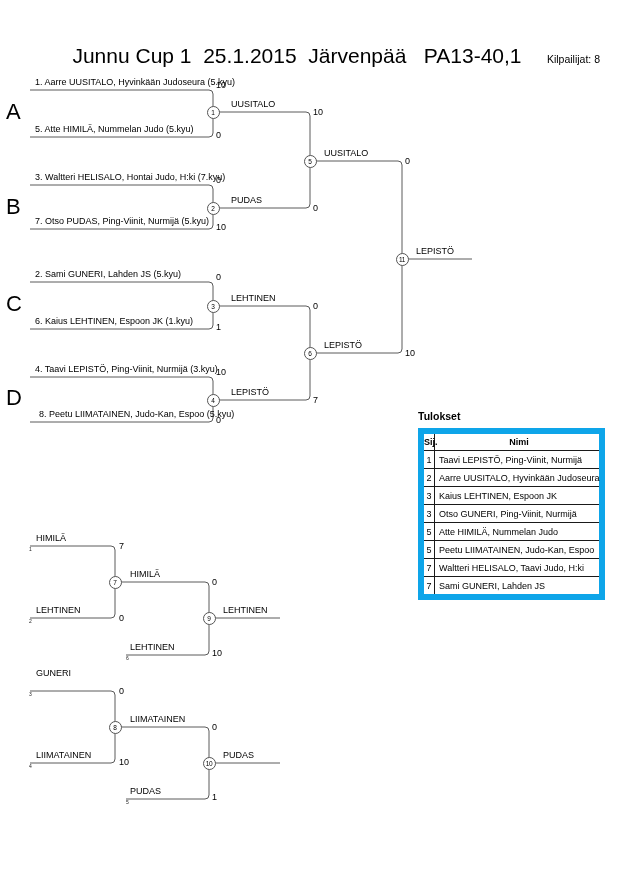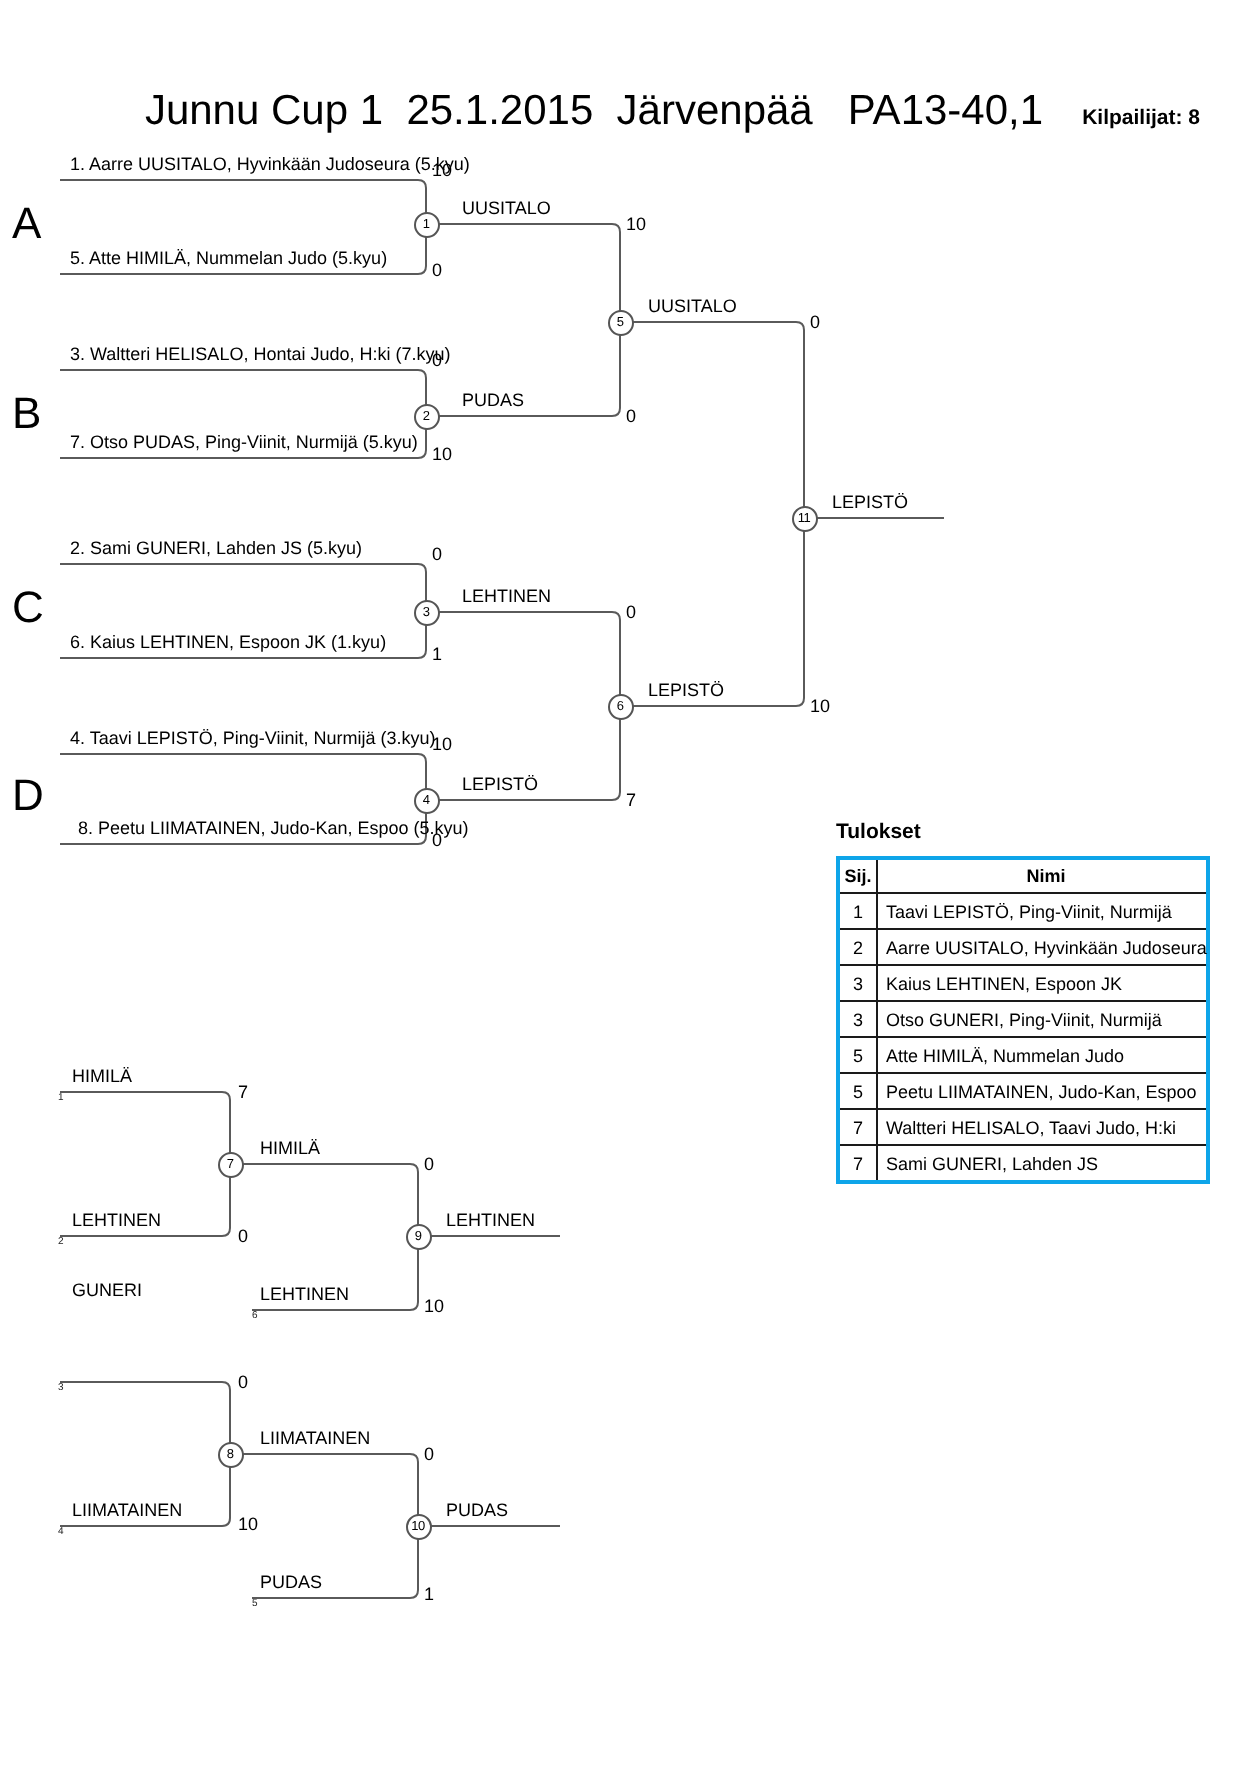--- a/index.html
+++ b/index.html
@@ -6,27 +6,27 @@
   #sheet{position:relative;width:630px;height:891px;background:#fff;overflow:hidden;
          font-family:"Liberation Sans",sans-serif;color:#000;}
   .t{position:absolute;font-size:9px;line-height:10px;white-space:nowrap;}
   .sc{position:absolute;font-size:9px;line-height:10px;white-space:nowrap;}
   .ref{position:absolute;font-size:5px;line-height:5px;color:#222;}
   .grp{position:absolute;font-size:22px;line-height:26px;}
   .node{position:absolute;width:11px;height:11px;border:1px solid #555;border-radius:50%;
         background:#fff;font-size:6.5px;line-height:11px;text-align:center;letter-spacing:-0.3px;}
   #title{position:absolute;left:0;top:22px;width:594px;text-align:center;
          font-size:21px;font-weight:normal;white-space:pre;margin-top:22px;}
-  #competitors{position:absolute;right:30px;top:53px;font-size:10.5px;font-weight:bold;}
+  #competitors{position:absolute;right:30px;top:53px;font-size:10.5px;font-weight:normal;}
   #results-title{position:absolute;left:418px;top:410px;width:187px;text-align:left;
                  font-size:10.5px;font-weight:bold;}
   #results-table{position:absolute;left:418px;top:428px;border-collapse:collapse;
                  table-layout:fixed;width:187px;}
   #results-table th,#results-table td{border:1px solid #1a1a1a;font-size:9px;padding:0;}
-  #results-table{border:2px solid #0ea5e9;}
+  #results-table{border:6px solid #0ea5e9;}
   #results-table th{height:16px;font-weight:bold;text-align:center;}
   #results-table td{height:17px;}
   #results-table td.rank{text-align:center;width:27px;}
   #results-table td.name,#results-table th.name{text-align:left;padding-left:4px;
                  white-space:nowrap;overflow:visible;width:160px;}
   svg.lines{position:absolute;left:0;top:0;}
   svg.lines path{fill:none;stroke:#5a5a5a;stroke-width:1;}
 </style>
 </head>
 <body>
@@ -99,21 +99,21 @@
   <div class="node" style="left:303.5px;top:346.5px">6</div>
   <div class="node" style="left:395.5px;top:252.5px">11</div>
   <div class="node" style="left:108.5px;top:575.5px">7</div>
   <div class="node" style="left:202.5px;top:611.5px">9</div>
   <div class="node" style="left:108.5px;top:720.5px">8</div>
   <div class="node" style="left:202.5px;top:756.5px">10</div>
 
   <div class="t" style="left:36px;top:533px">HIMILÄ</div>
   <div class="t" style="left:36px;top:605px">LEHTINEN</div>
   <div class="t" style="left:130px;top:642px">LEHTINEN</div>
-  <div class="t" style="left:36px;top:640px">GUNERI</div>
+  <div class="t" style="left:36px;top:668px">GUNERI</div>
   <div class="t" style="left:36px;top:750px">LIIMATAINEN</div>
   <div class="t" style="left:130px;top:786px">PUDAS</div>
 
   <div class="ref" style="left:29px;top:547px">1</div>
   <div class="ref" style="left:29px;top:619px">2</div>
   <div class="ref" style="left:126px;top:656px">6</div>
   <div class="ref" style="left:29px;top:692px">3</div>
   <div class="ref" style="left:29px;top:764px">4</div>
   <div class="ref" style="left:126px;top:800px">5</div>
 

